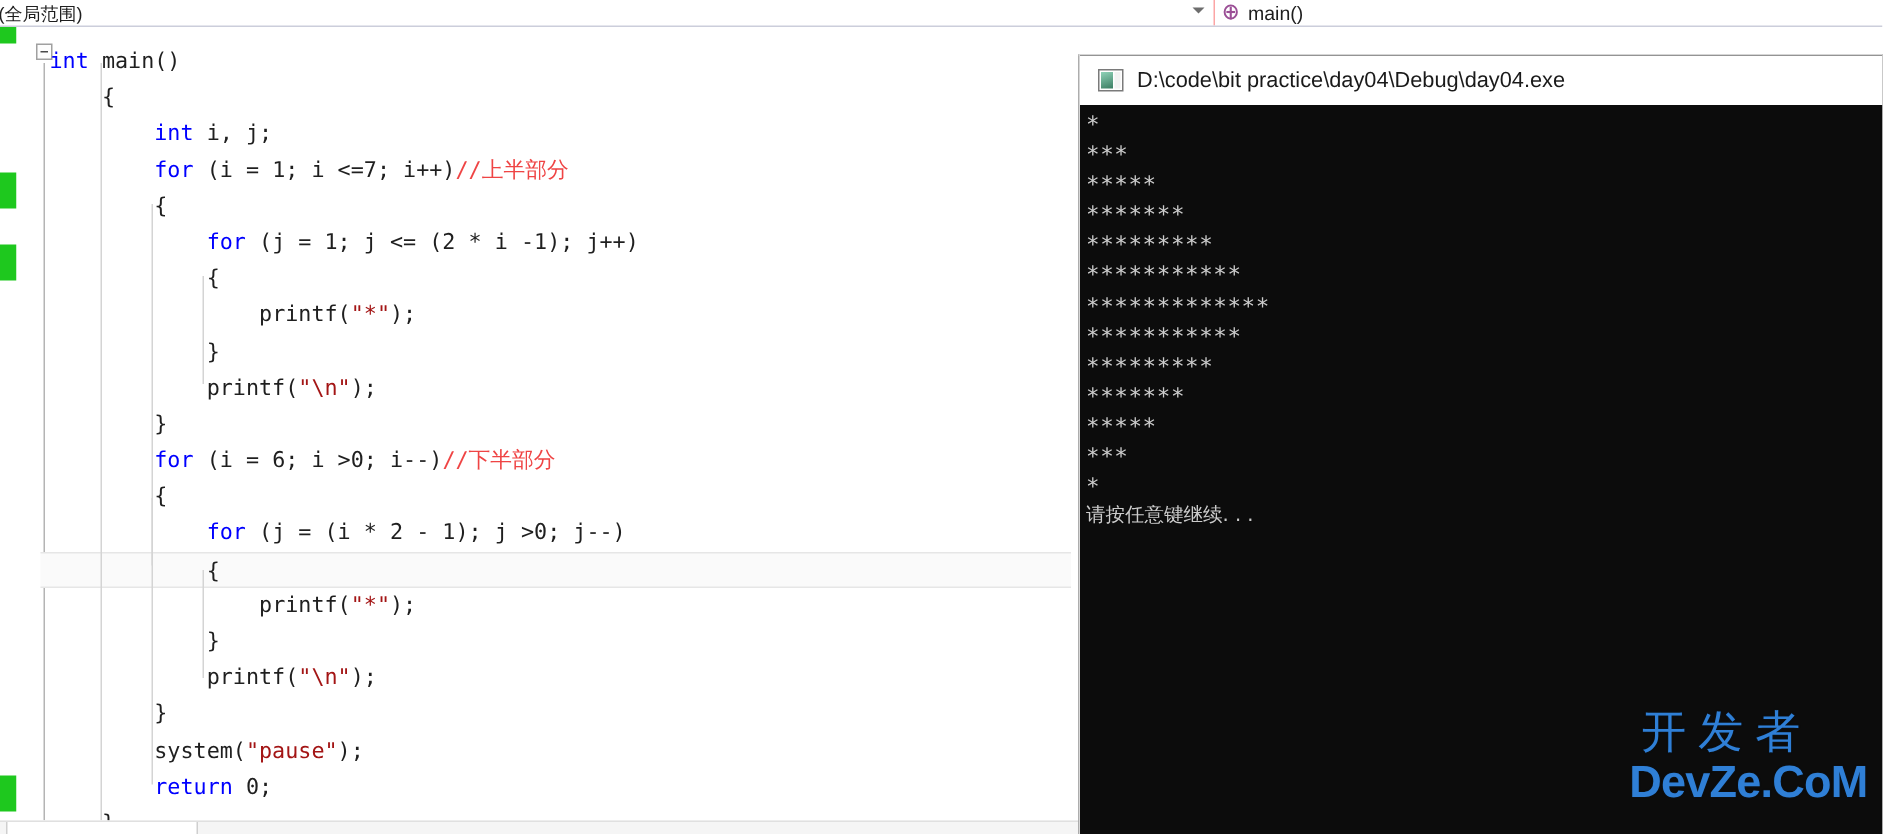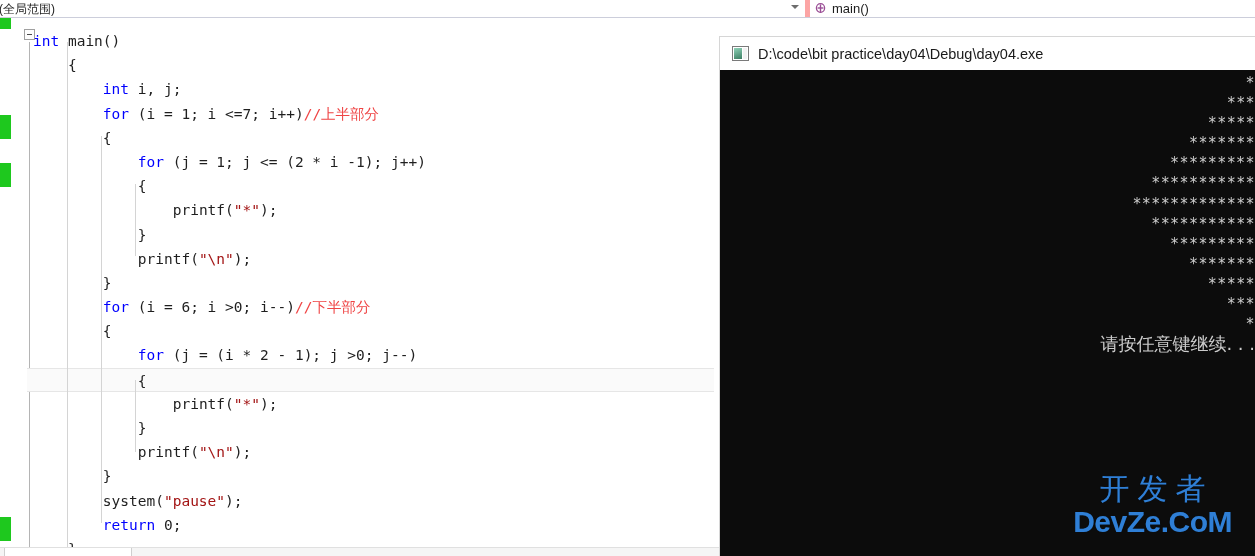--- a/index.html
+++ b/index.html
@@ -28,21 +28,21 @@
   }
   #navbar .combo {
     position: relative;
     height: 17px;
     display: flex;
     align-items: center;
     overflow: hidden;
   }
   #navbar .combo-left {
     width: 810px;
-    border-right: 5px solid #fca5a5;
+    border-right: 1px solid #fca5a5;
     padding-left: 2px;
     box-sizing: border-box;
   }
   #navbar .combo-right {
     width: 445px;
     padding-left: 4px;
     box-sizing: border-box;
   }
   .scope-text {
     font-family: "Liberation Sans", sans-serif;
@@ -204,21 +204,20 @@
     position: absolute;
     left: 719px; top: 36px;
     width: 536px;
     height: 520px;
     background: #0c0c0c;
     border-left: 1px solid #d6d6d6;
     border-top: 1px solid #d6d6d6;
     box-sizing: border-box;
     overflow: hidden;
     z-index: 8;
-    text-align: right;
   }
   #console-titlebar {
     position: absolute;
     left: 0; top: 0;
     width: 100%;
     height: 33px;
     background: #ffffff;
     display: flex;
     align-items: center;
     padding-left: 12px;
@@ -263,29 +262,28 @@
     font-family: "DejaVu Sans Mono", "Liberation Mono", monospace;
     font-size: 15px;
     line-height: 20.1px;
     color: #cccccc;
     white-space: pre;
     letter-spacing: 0.4px;
   }
   .console-line.prompt {
     font-family: "DejaVu Sans", "Liberation Sans", sans-serif;
     letter-spacing: 0px;
-    font-size: 18px;
+    font-size: 13px;
   }
 
   
   #watermark {
     position: absolute;
-    right: 23px;
+    right: 10px;
     bottom: 18px;
-    text-align: center;
     z-index: 9;
     pointer-events: none;
   }
   #wm-cn {
     font-family: "DejaVu Sans", "Liberation Sans", sans-serif;
     font-size: 30px;
     letter-spacing: 8px;
     color: #2f7fd6;
     line-height: 34px;
     text-shadow: 0 0 1px #0b1b2b;

